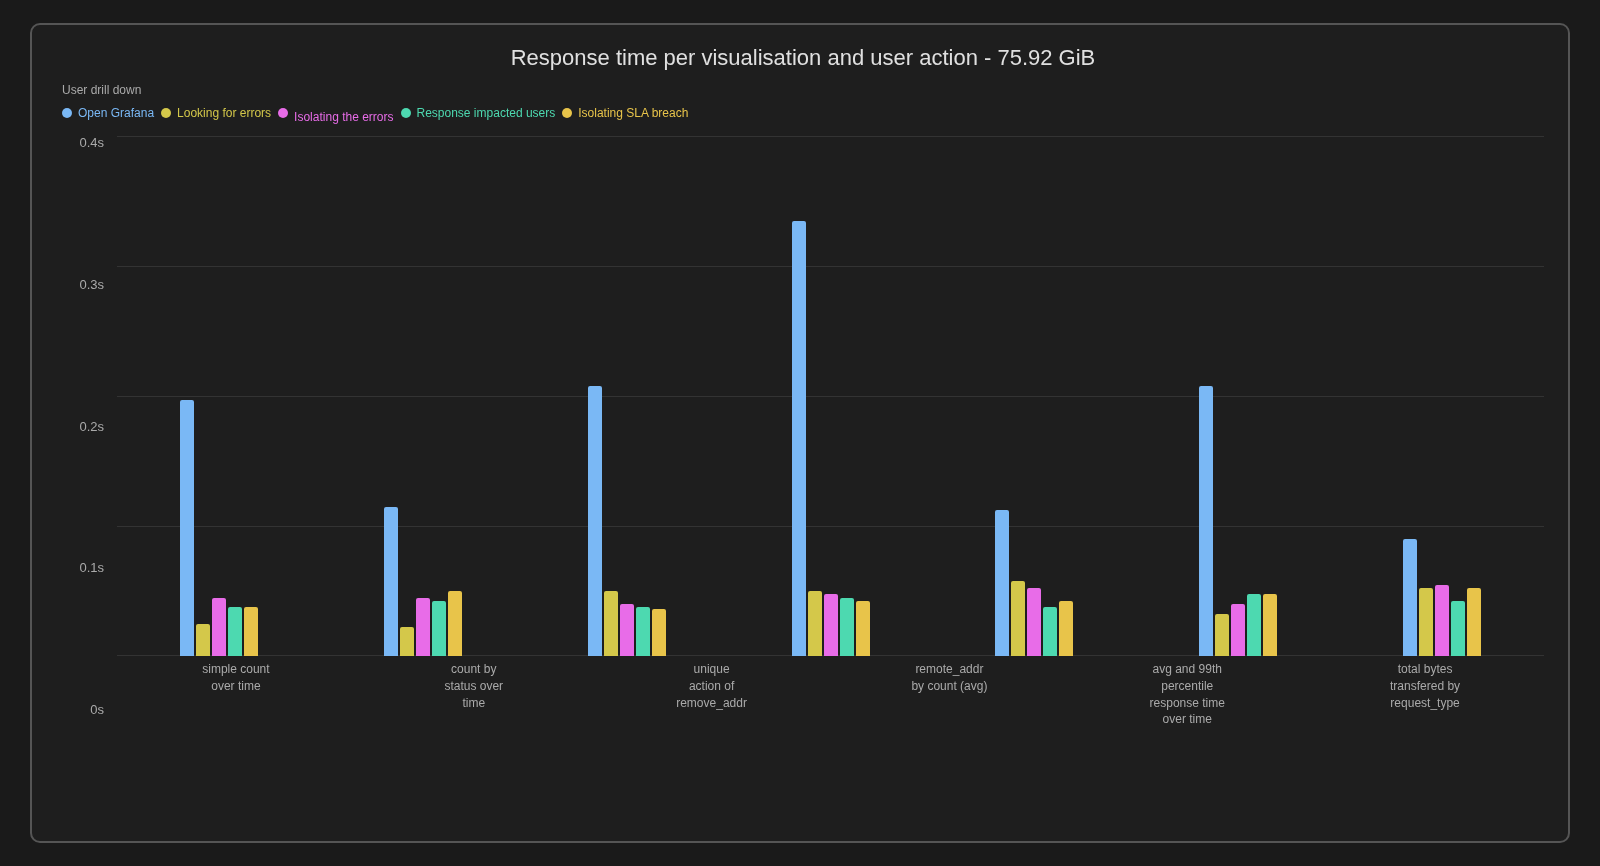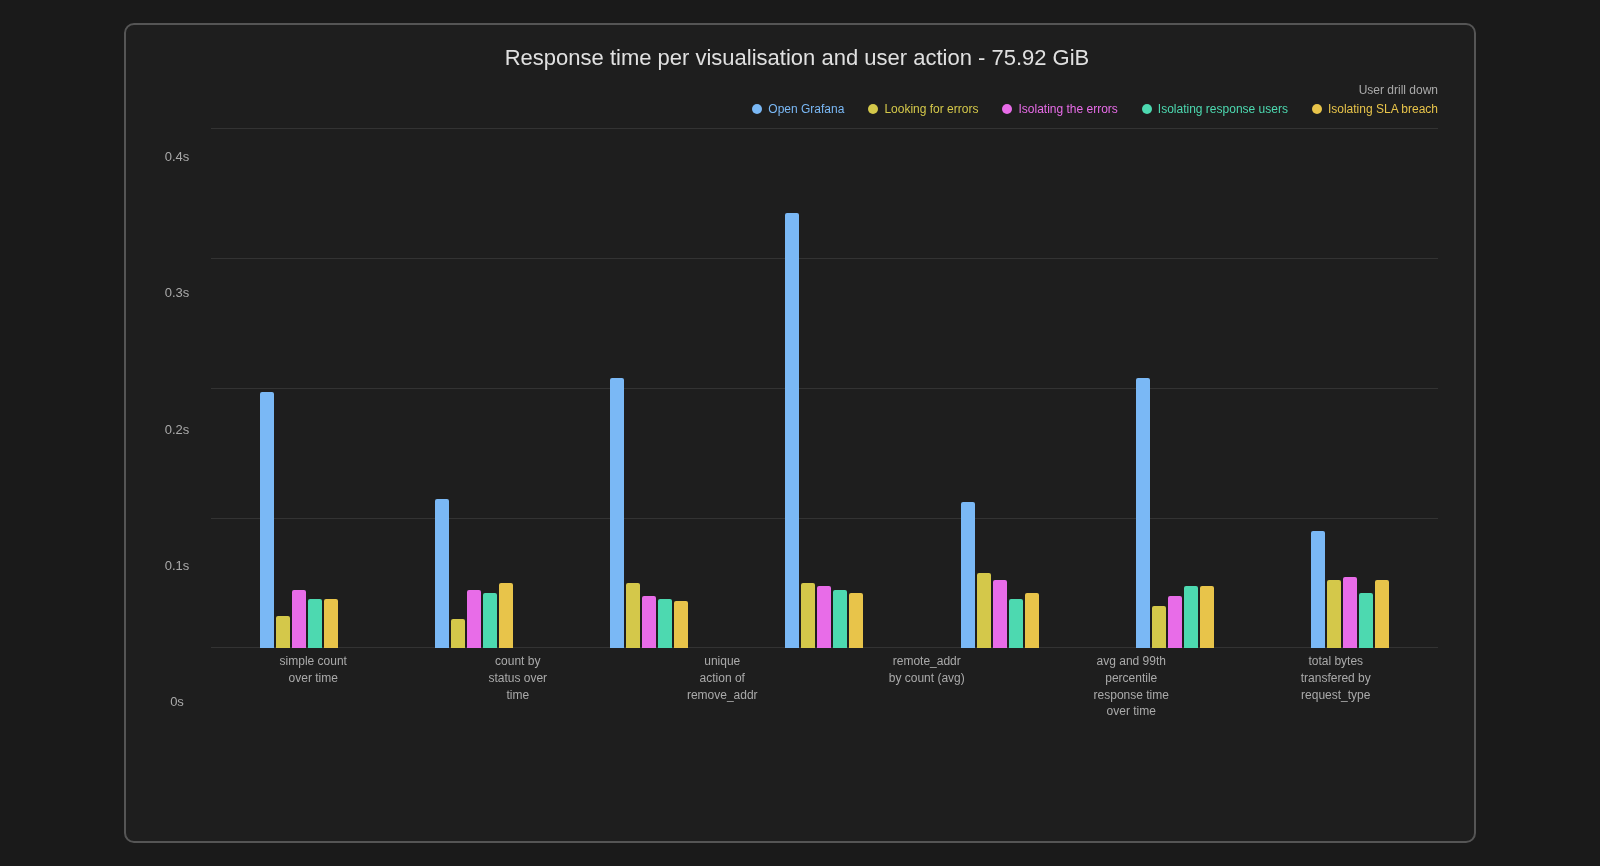--- a/index.html
+++ b/index.html
@@ -9,46 +9,46 @@
       align-items: center;
       justify-content: center;
       width: 1600px;
       height: 866px;
       font-family: -apple-system, BlinkMacSystemFont, 'Segoe UI', sans-serif;
     }
     .chart-container {
       background: #1e1e1e;
       border: 2px solid #555;
       border-radius: 10px;
-      width: 1352px;
+      width: 1540px;
       height: 820px;
-      padding: 20px 36px 20px 30px;
+      padding: 20px 24px 20px 30px;
       position: relative;
     }
     .chart-title {
       text-align: center;
       color: #e0e0e0;
       font-size: 22px;
       font-weight: 400;
       margin-bottom: 12px;
     }
     .legend-area {
       display: flex;
       flex-direction: column;
-      align-items: flex-end;
+      align-items: flex-start;
       margin-bottom: 12px;
     }
     .legend-label {
       color: #aaa;
       font-size: 12px;
       margin-bottom: 5px;
     }
     .legend-items {
       display: flex;
-      gap: 24px;
+      gap: 7px;
       align-items: center;
     }
     .legend-item {
       display: flex;
       align-items: center;
       gap: 6px;
       font-size: 12px;
       color: #d0d0d0;
     }
     .legend-dot {
@@ -69,24 +69,23 @@
       top: 0;
       width: 50px;
       height: 100%;
       display: flex;
       flex-direction: column;
       justify-content: space-between;
     }
     .y-label {
       color: #aaa;
       font-size: 13px;
-      text-align: center;
+      text-align: right;
       padding-right: 8px;
       line-height: 1;
-      margin-top: 22px;
     }
     .grid-and-bars {
       position: absolute;
       left: 55px;
       top: 0;
       right: 0;
       height: 520px;
     }
     .grid-line {
       position: absolute;
@@ -158,25 +157,25 @@
         <div class="legend-item">
           <div class="legend-dot" style="background: rgb(122, 184, 245);"></div>
           <span style="color: rgb(122, 184, 245);">Open Grafana</span>
         </div>
         <div class="legend-item">
           <div class="legend-dot" style="background: rgb(212, 200, 74);"></div>
           <span style="color: rgb(212, 200, 74);">Looking for errors</span>
         </div>
         <div class="legend-item">
           <div class="legend-dot" style="background: rgb(232, 108, 232);"></div>
-          <span style="color: rgb(232, 108, 232);">Isolating the errors</span>
+          <span style="color: rgb(232, 108, 232); margin-top: 8px;">Isolating the errors</span>
         </div>
         <div class="legend-item">
           <div class="legend-dot" style="background: rgb(77, 217, 176);"></div>
-          <span style="color: rgb(77, 217, 176);">Isolating response users</span>
+          <span style="color: rgb(77, 217, 176);">Response impacted users</span>
         </div>
         <div class="legend-item">
           <div class="legend-dot" style="background: rgb(232, 196, 74);"></div>
           <span style="color: rgb(232, 196, 74);">Isolating SLA breach</span>
         </div>
       </div>
   </div>
 
   <div class="chart-area">
     <div class="y-axis" id="y-axis-container">

